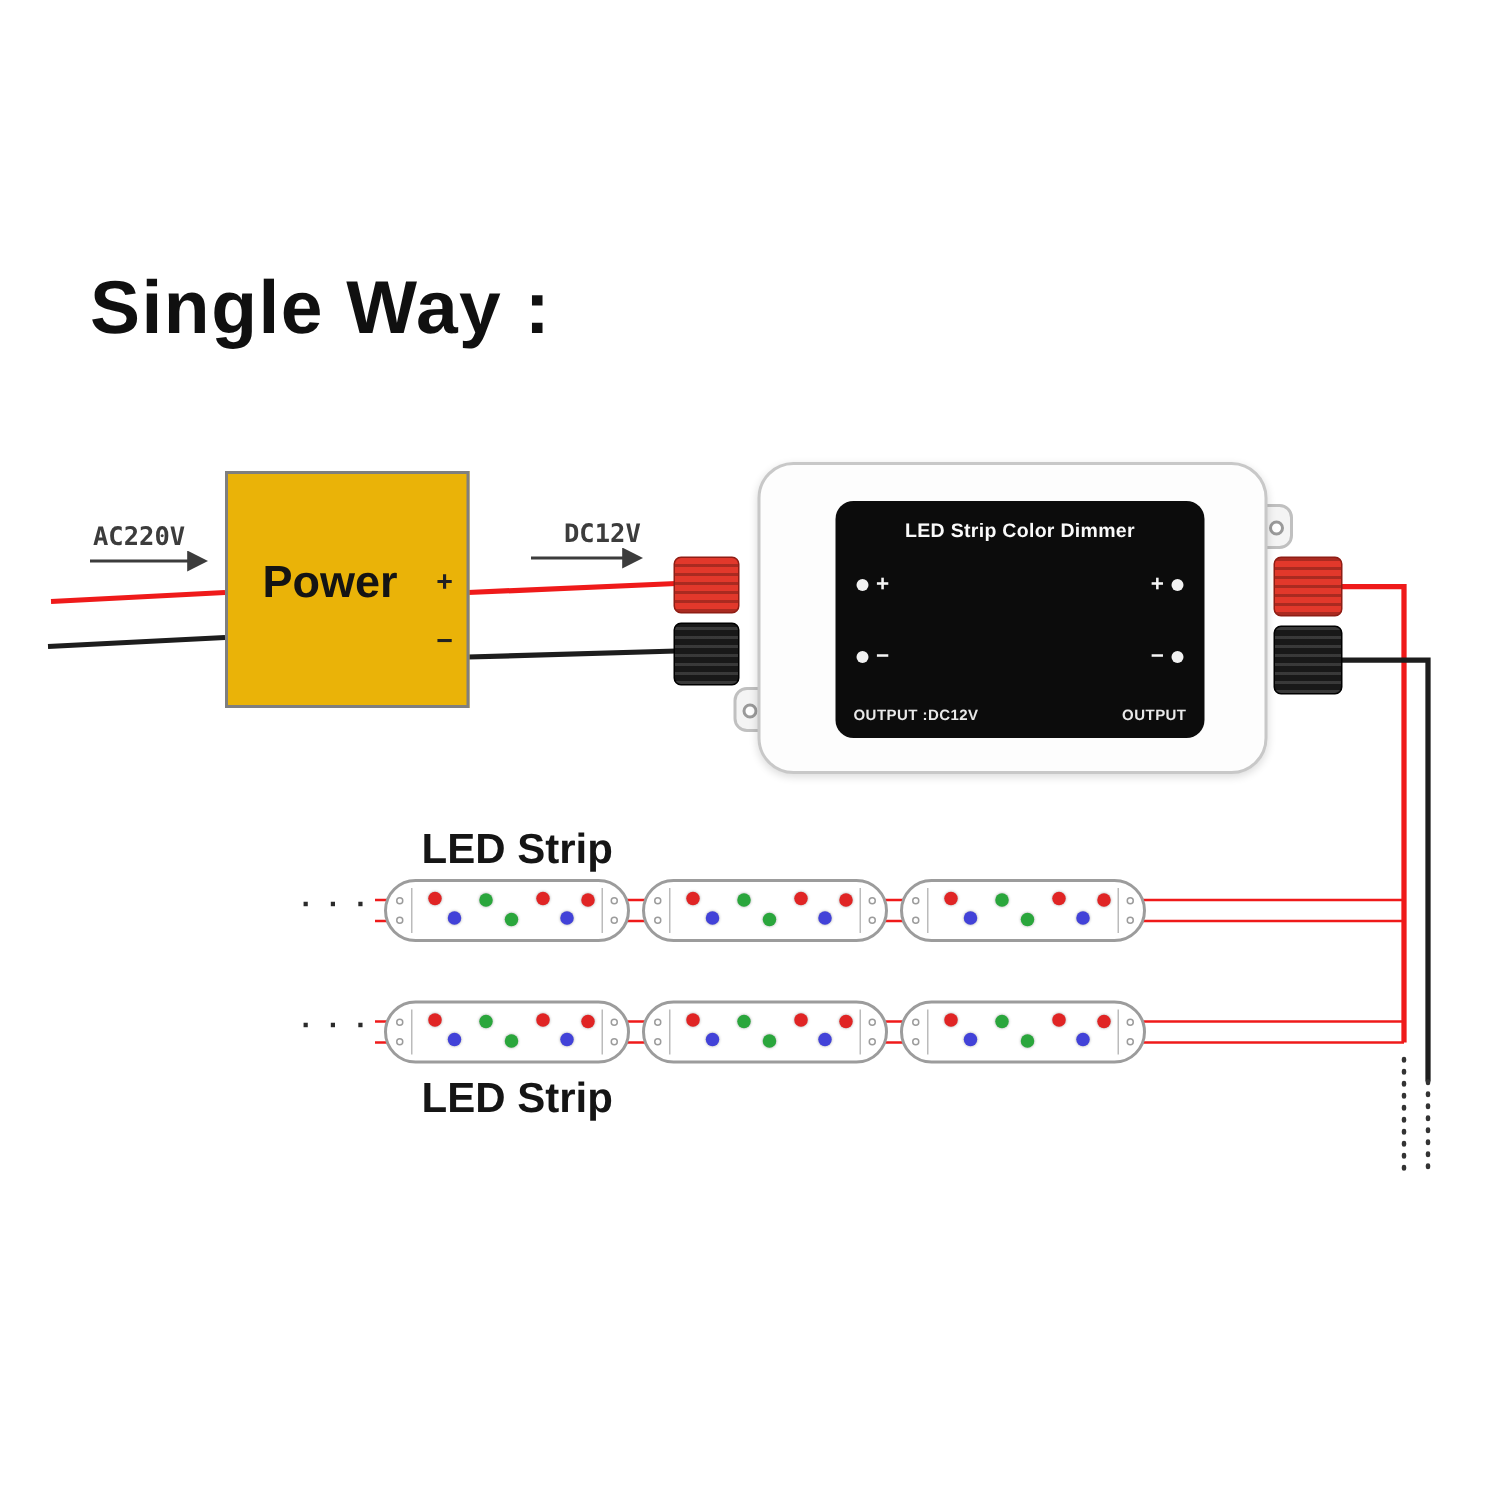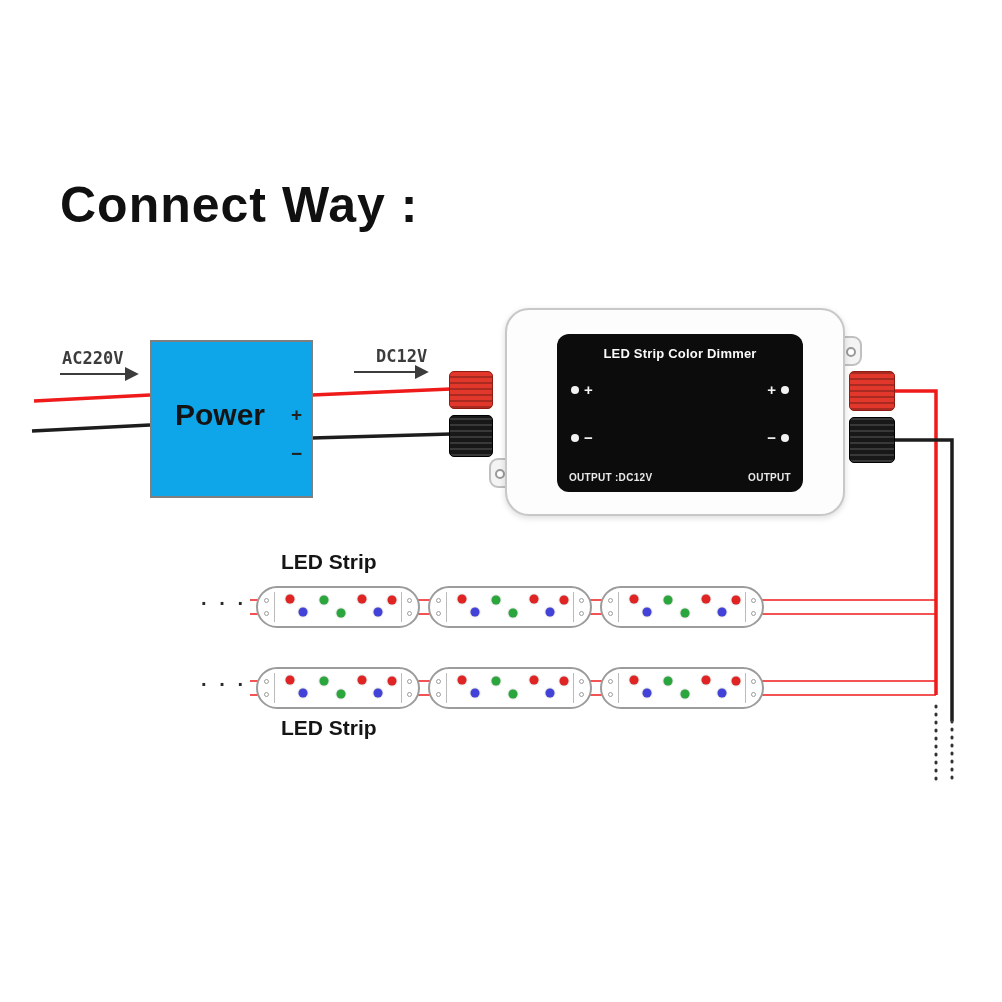--- a/index.html
+++ b/index.html
@@ -16,21 +16,21 @@
 
   
   .title{position:absolute;left:60px;top:176px;margin:0;font-size:50px;font-weight:900;color:#101010;letter-spacing:1px;}
 
   
   .volt-label{position:absolute;font-family:"DejaVu Sans Mono",monospace;font-weight:700;font-size:17px;color:var(--label-gray);z-index:4;}
   .ac{left:62px;top:348px;}
   .dc{left:376px;top:346px;}
 
   
-  .power-box{position:absolute;left:150px;top:340px;width:163px;height:158px;background:#0ea5e9;border:2px solid #7f7f7f;box-sizing:border-box;z-index:2;}
+  .power-box{position:absolute;left:150px;top:314px;width:163px;height:158px;background:#eab308;border:2px solid #7f7f7f;box-sizing:border-box;z-index:2;}
   .power-label{position:absolute;left:8px;top:56px;width:120px;text-align:center;font-size:30px;font-weight:700;color:#141414;}
   .power-plus{position:absolute;right:9px;top:62px;font-size:19px;font-weight:700;color:#222;}
   .power-minus{position:absolute;right:9px;top:101px;font-size:19px;font-weight:700;color:#222;}
 
   
   .ear{position:absolute;width:36px;height:30px;background:#f4f4f4;border:2px solid #c0c0c0;border-radius:9px;box-sizing:border-box;z-index:1;}
   .ear .hole{position:absolute;width:10px;height:10px;border:2px solid #9a9a9a;border-radius:50%;background:#fff;box-sizing:border-box;}
   .ear-tr{left:826px;top:336px;}  .ear-tr .hole{right:4px;top:9px;}
   .ear-bl{left:489px;top:458px;}  .ear-bl .hole{left:4px;top:9px;}
 
@@ -59,21 +59,21 @@
   #strip-row-1{left:256px;top:586px;}
   #strip-row-2{left:256px;top:667px;}
   .module{position:relative;width:164px;height:42px;background:#fff;border:2px solid #9c9c9c;border-radius:21px;box-sizing:border-box;}
   .sep{position:absolute;top:4px;bottom:4px;width:0;border-left:1.5px solid #bbb;}
   .sep-l{left:16px;}  .sep-r{right:16px;}
   .pad{position:absolute;width:5px;height:5px;border:1px solid #9c9c9c;border-radius:50%;box-sizing:border-box;background:#fff;}
   .pl1{left:6px;top:10px;} .pl2{left:6px;bottom:10px;}
   .pr1{right:6px;top:10px;} .pr2{right:6px;bottom:10px;}
   .led{position:absolute;width:9px;height:9px;border-radius:50%;transform:translate(-50%,-50%);box-shadow:0 0 2px rgba(0,0,0,.35);}
 
-  .strip-label{position:absolute;font-size:21px;font-weight:700;color:#151515;z-index:4;}
+  .strip-label{position:absolute;font-size:28px;font-weight:700;color:#151515;z-index:4;}
   .strip-label-top{left:281px;top:550px;}
   .strip-label-bottom{left:281px;top:716px;}
   .ellipsis{position:absolute;font-size:20px;font-weight:700;color:#2b2b2b;letter-spacing:3px;z-index:2;}
   #ellipsis-1{left:201px;top:592px;}
   #ellipsis-2{left:201px;top:673px;}
 </style>
 </head>
 <body>
 
 <div class="stage">
@@ -99,21 +99,21 @@
 
     <path class="w-thin" d="M250 600 L936 600"></path>
     <path class="w-thin" d="M250 614 L936 614"></path>
     <path class="w-thin" d="M250 681 L936 681"></path>
     <path class="w-thin" d="M250 695 L936 695"></path>
 
     <path class="w-dash" d="M936 706 L936 779"></path>
     <path class="w-dash" d="M952 721 L952 779"></path>
   </svg>
 
-  <h1 class="title">Connect Way :</h1>
+  <h1 class="title">Single Way :</h1>
 
   <div class="volt-label ac">AC220V</div>
   <div class="volt-label dc">DC12V</div>
 
   <div class="power-box">
     <span class="power-label">Power</span>
     <span class="power-plus">+</span>
     <span class="power-minus">−</span>
   </div>
 

